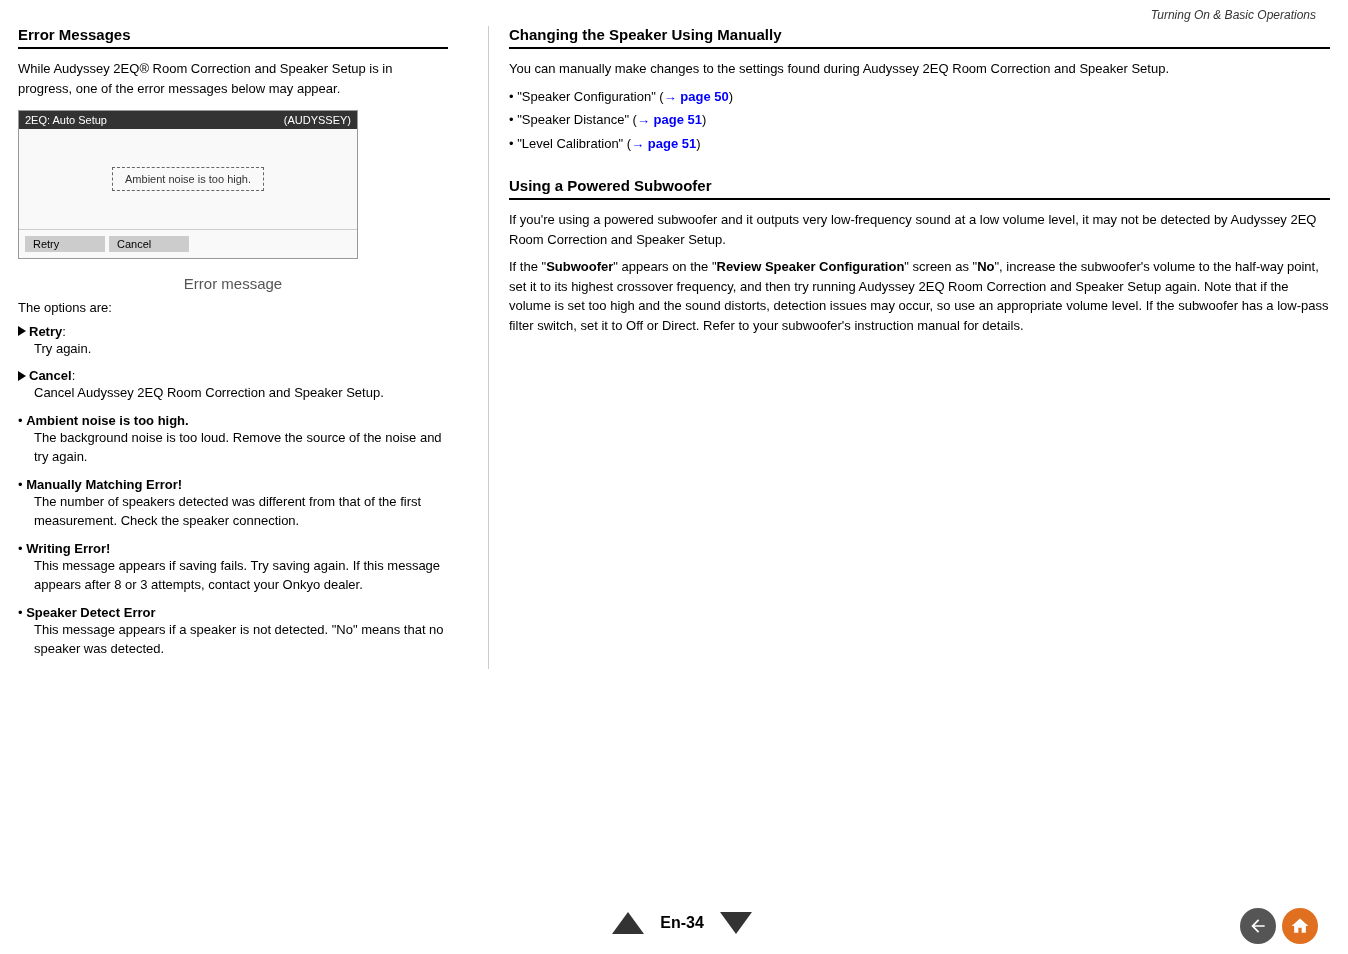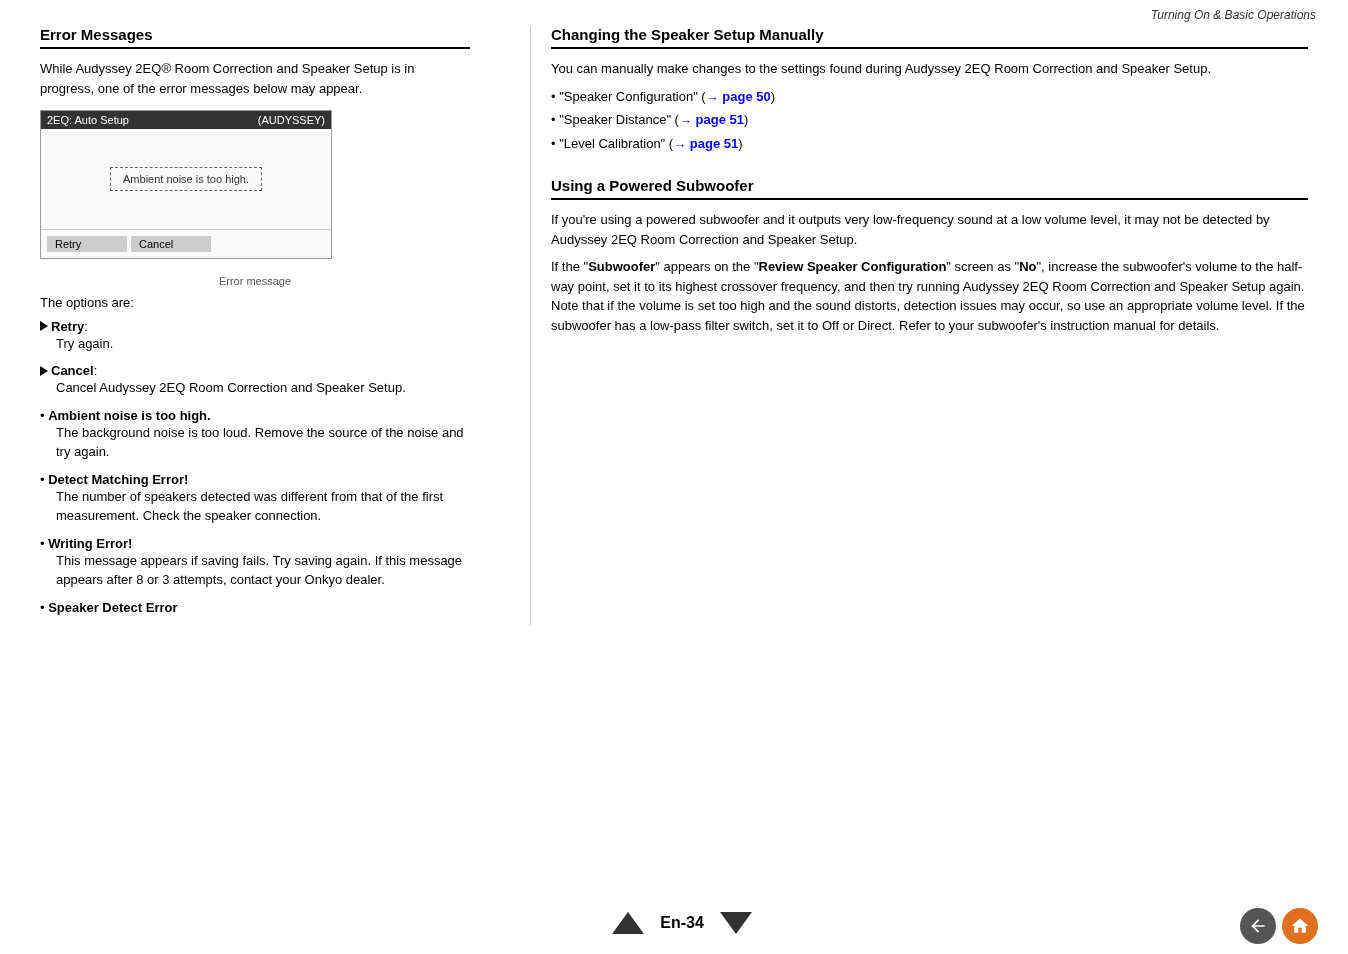--- a/index.html
+++ b/index.html
@@ -16,22 +16,22 @@
     .page-header {
       text-align: right;
       padding: 8px 32px 4px 0;
       font-style: italic;
       font-size: 12px;
       color: #333;
     }
 
     .content-area {
       display: flex;
-      padding: 0 40px;
-      gap: 60px;
+      padding: 0 18px;
+      gap: 40px;
     }
 
     .left-column {
       width: 430px;
       flex-shrink: 0;
     }
 
     .right-column {
       flex: 1;
       padding-left: 20px;
@@ -48,21 +48,21 @@
 
     p {
       margin-bottom: 8px;
       line-height: 1.5;
     }
 
     .error-diagram {
       border: 1px solid #999;
       margin: 12px 0;
       background: #f9f9f9;
-      width: 292px;
+      width: 340px;
     }
 
     .diagram-title-bar {
       background: #333;
       color: #fff;
       font-size: 11px;
       padding: 3px 6px;
       display: flex;
       justify-content: space-between;
     }
@@ -92,21 +92,21 @@
     .diagram-btn {
       background: #ccc;
       font-size: 11px;
       padding: 2px 8px;
       border: none;
       width: 80px;
     }
 
     .diagram-label {
       text-align: center;
-      font-size: 11px;
+      font-size: 15px;
       color: #555;
       padding: 4px 0 6px;
     }
 
     .options-intro {
       margin-bottom: 6px;
     }
 
     .option-item {
       margin-bottom: 10px;
@@ -315,42 +315,43 @@
     </div>
 
     <div class="bullet-item">
       <span>• </span>
       <span class="bullet-label">Ambient noise is too high.</span>
       <div class="bullet-desc">The background noise is too loud. Remove the source of the noise and try again.</div>
     </div>
 
     <div class="bullet-item">
       <span>• </span>
-      <span class="bullet-label">Detect Matching Error!</span>
+      <span class="bullet-label">Manually Matching Error!</span>
       <div class="bullet-desc">The number of speakers detected was different from that of the first measurement. Check the speaker connection.</div>
     </div>
 
     <div class="bullet-item">
       <span>• </span>
       <span class="bullet-label">Writing Error!</span>
       <div class="bullet-desc">This message appears if saving fails. Try saving again. If this message appears after 8 or 3 attempts, contact your Onkyo dealer.</div>
     </div>
 
     <div class="bullet-item">
       <span>• </span>
       <span class="bullet-label">Speaker Detect Error</span>
+      <div class="bullet-desc">This message appears if a speaker is not detected. "No" means that no speaker was detected.</div>
     </div>
 
 
   </div>
 
   <div class="right-column">
 
     <div class="right-section">
-      <h2 class="section-title">Changing the Speaker Setup Manually</h2>
+      <h2 class="section-title">Changing the Speaker Using Manually</h2>
 
       <p>You can manually make changes to the settings found during Audyssey 2EQ Room Correction and Speaker Setup.</p>
 
 
       <ul class="see-also-list">
         <li>
           "Speaker Configuration" (<a class="link-blue" href="#">→ page 50</a>)
         </li>
         <li>
           "Speaker Distance" (<a class="link-blue" href="#">→ page 51</a>)

